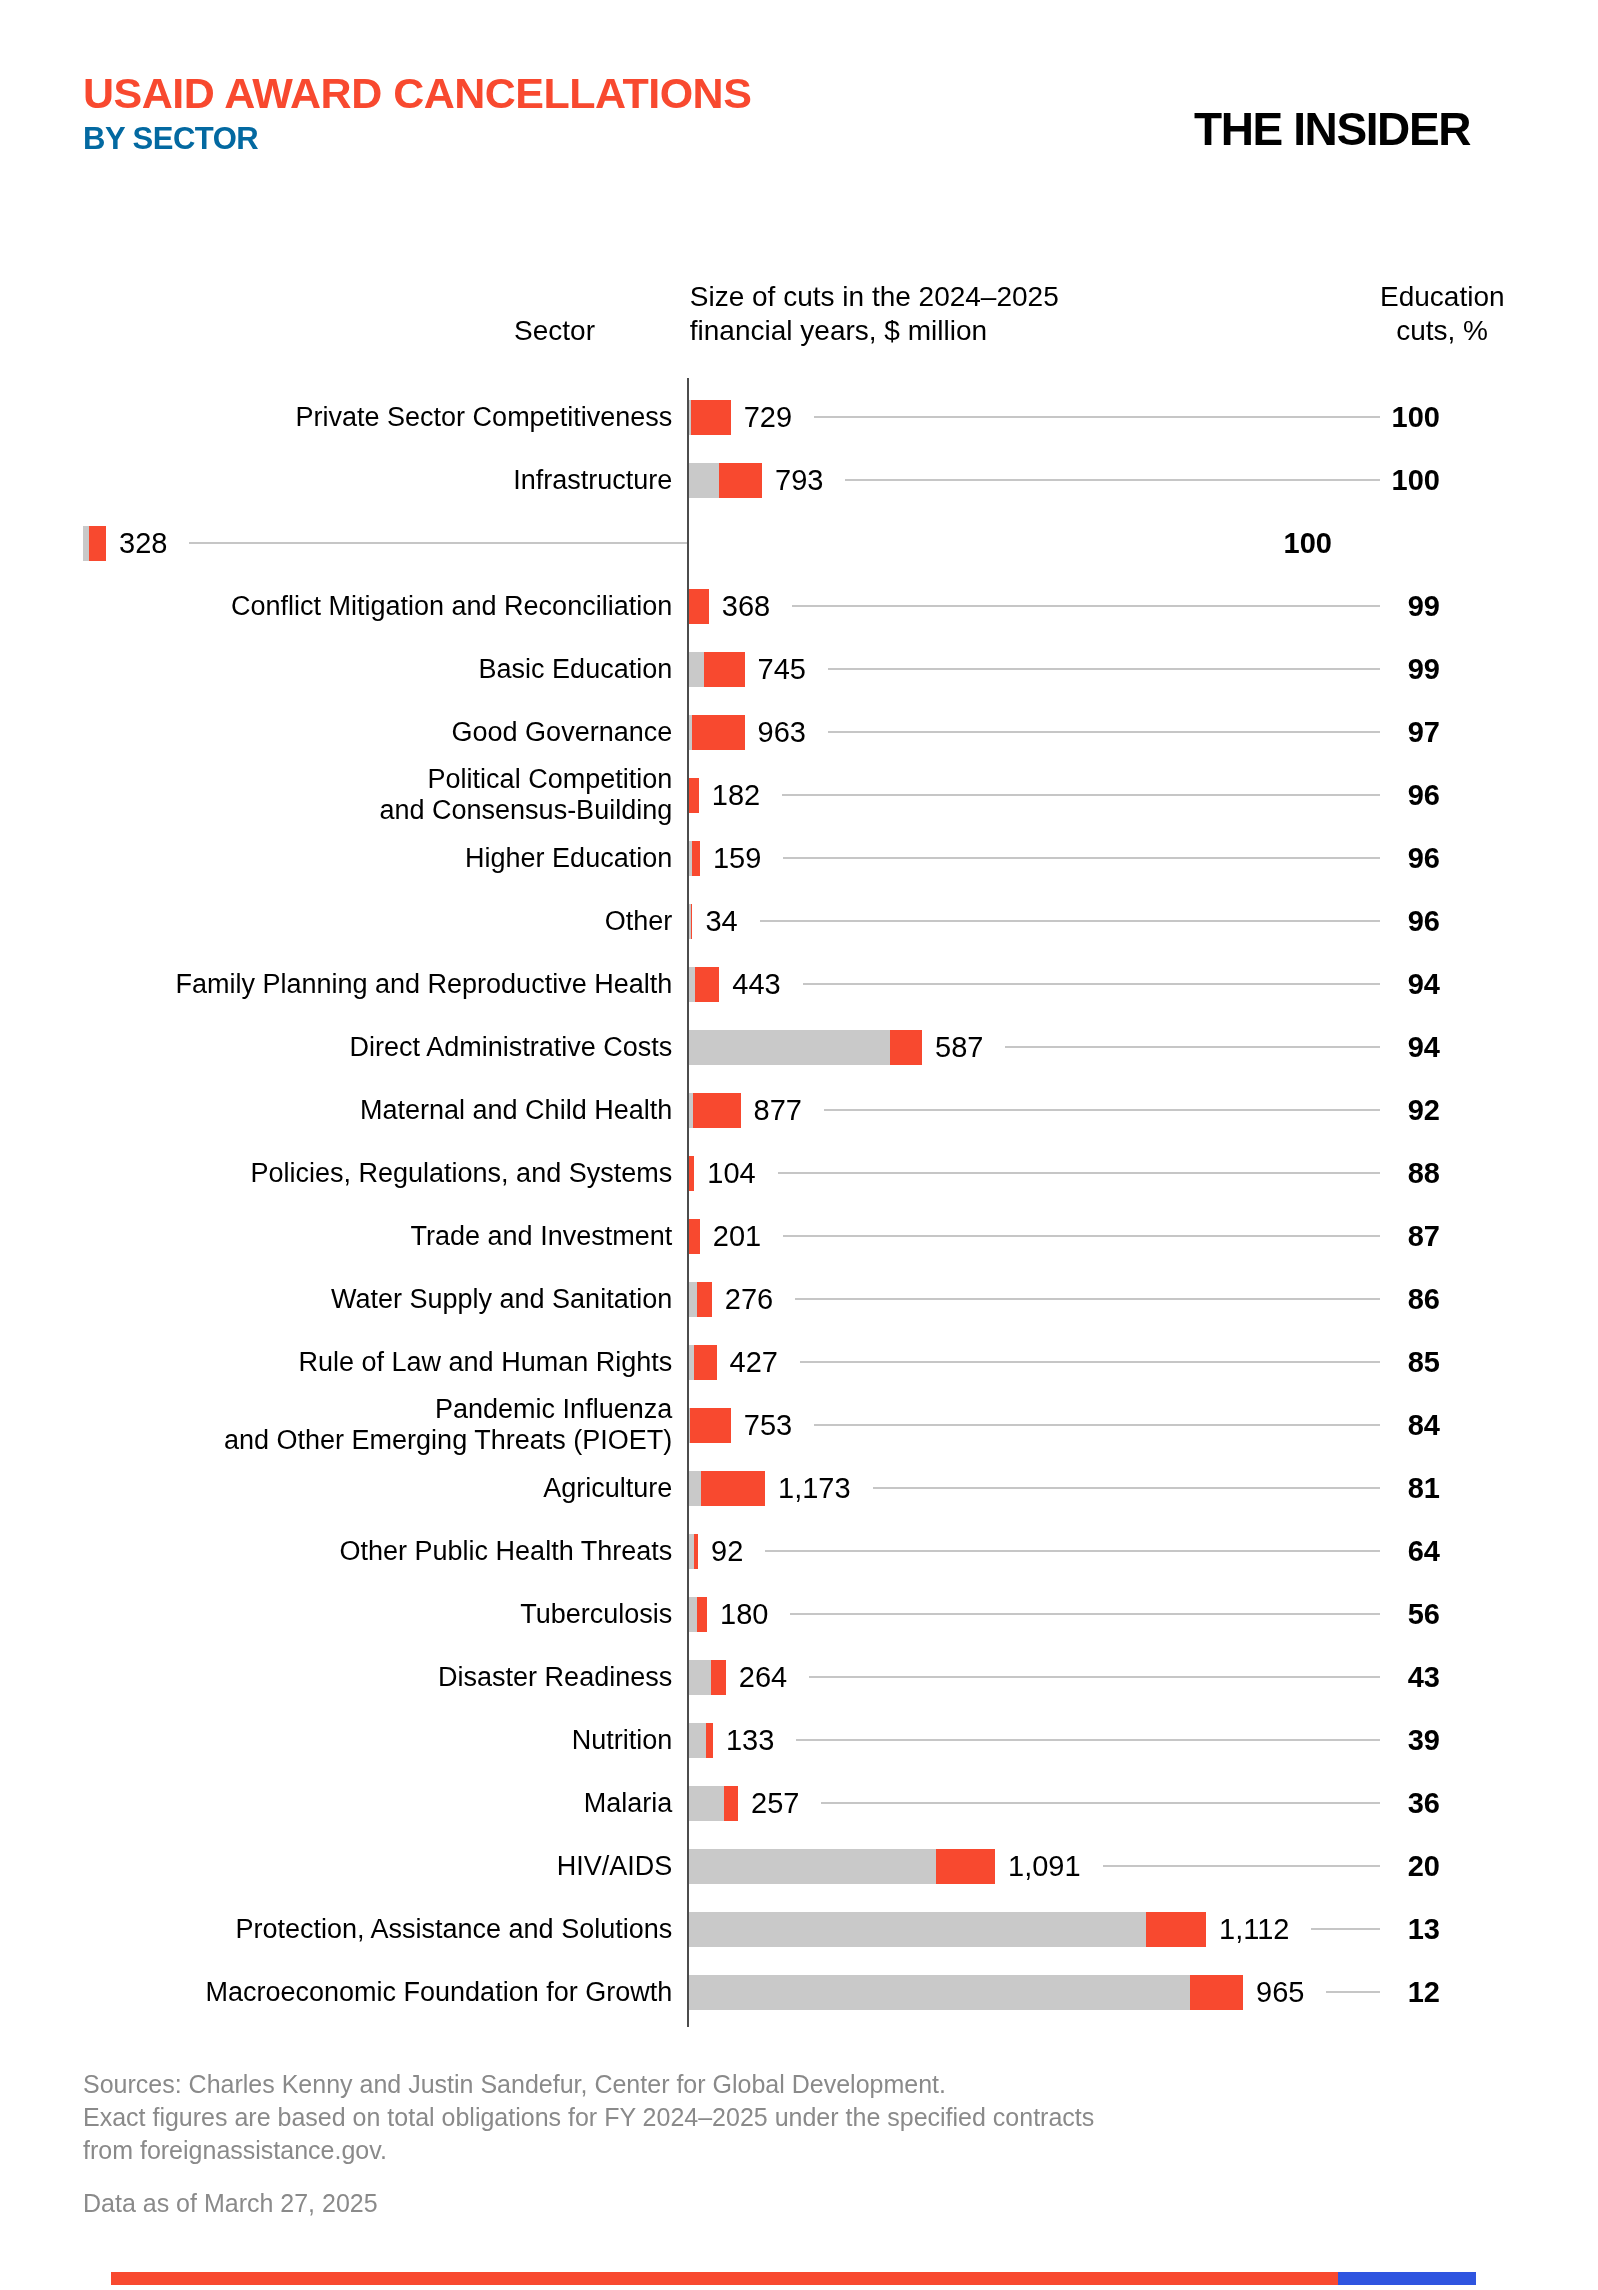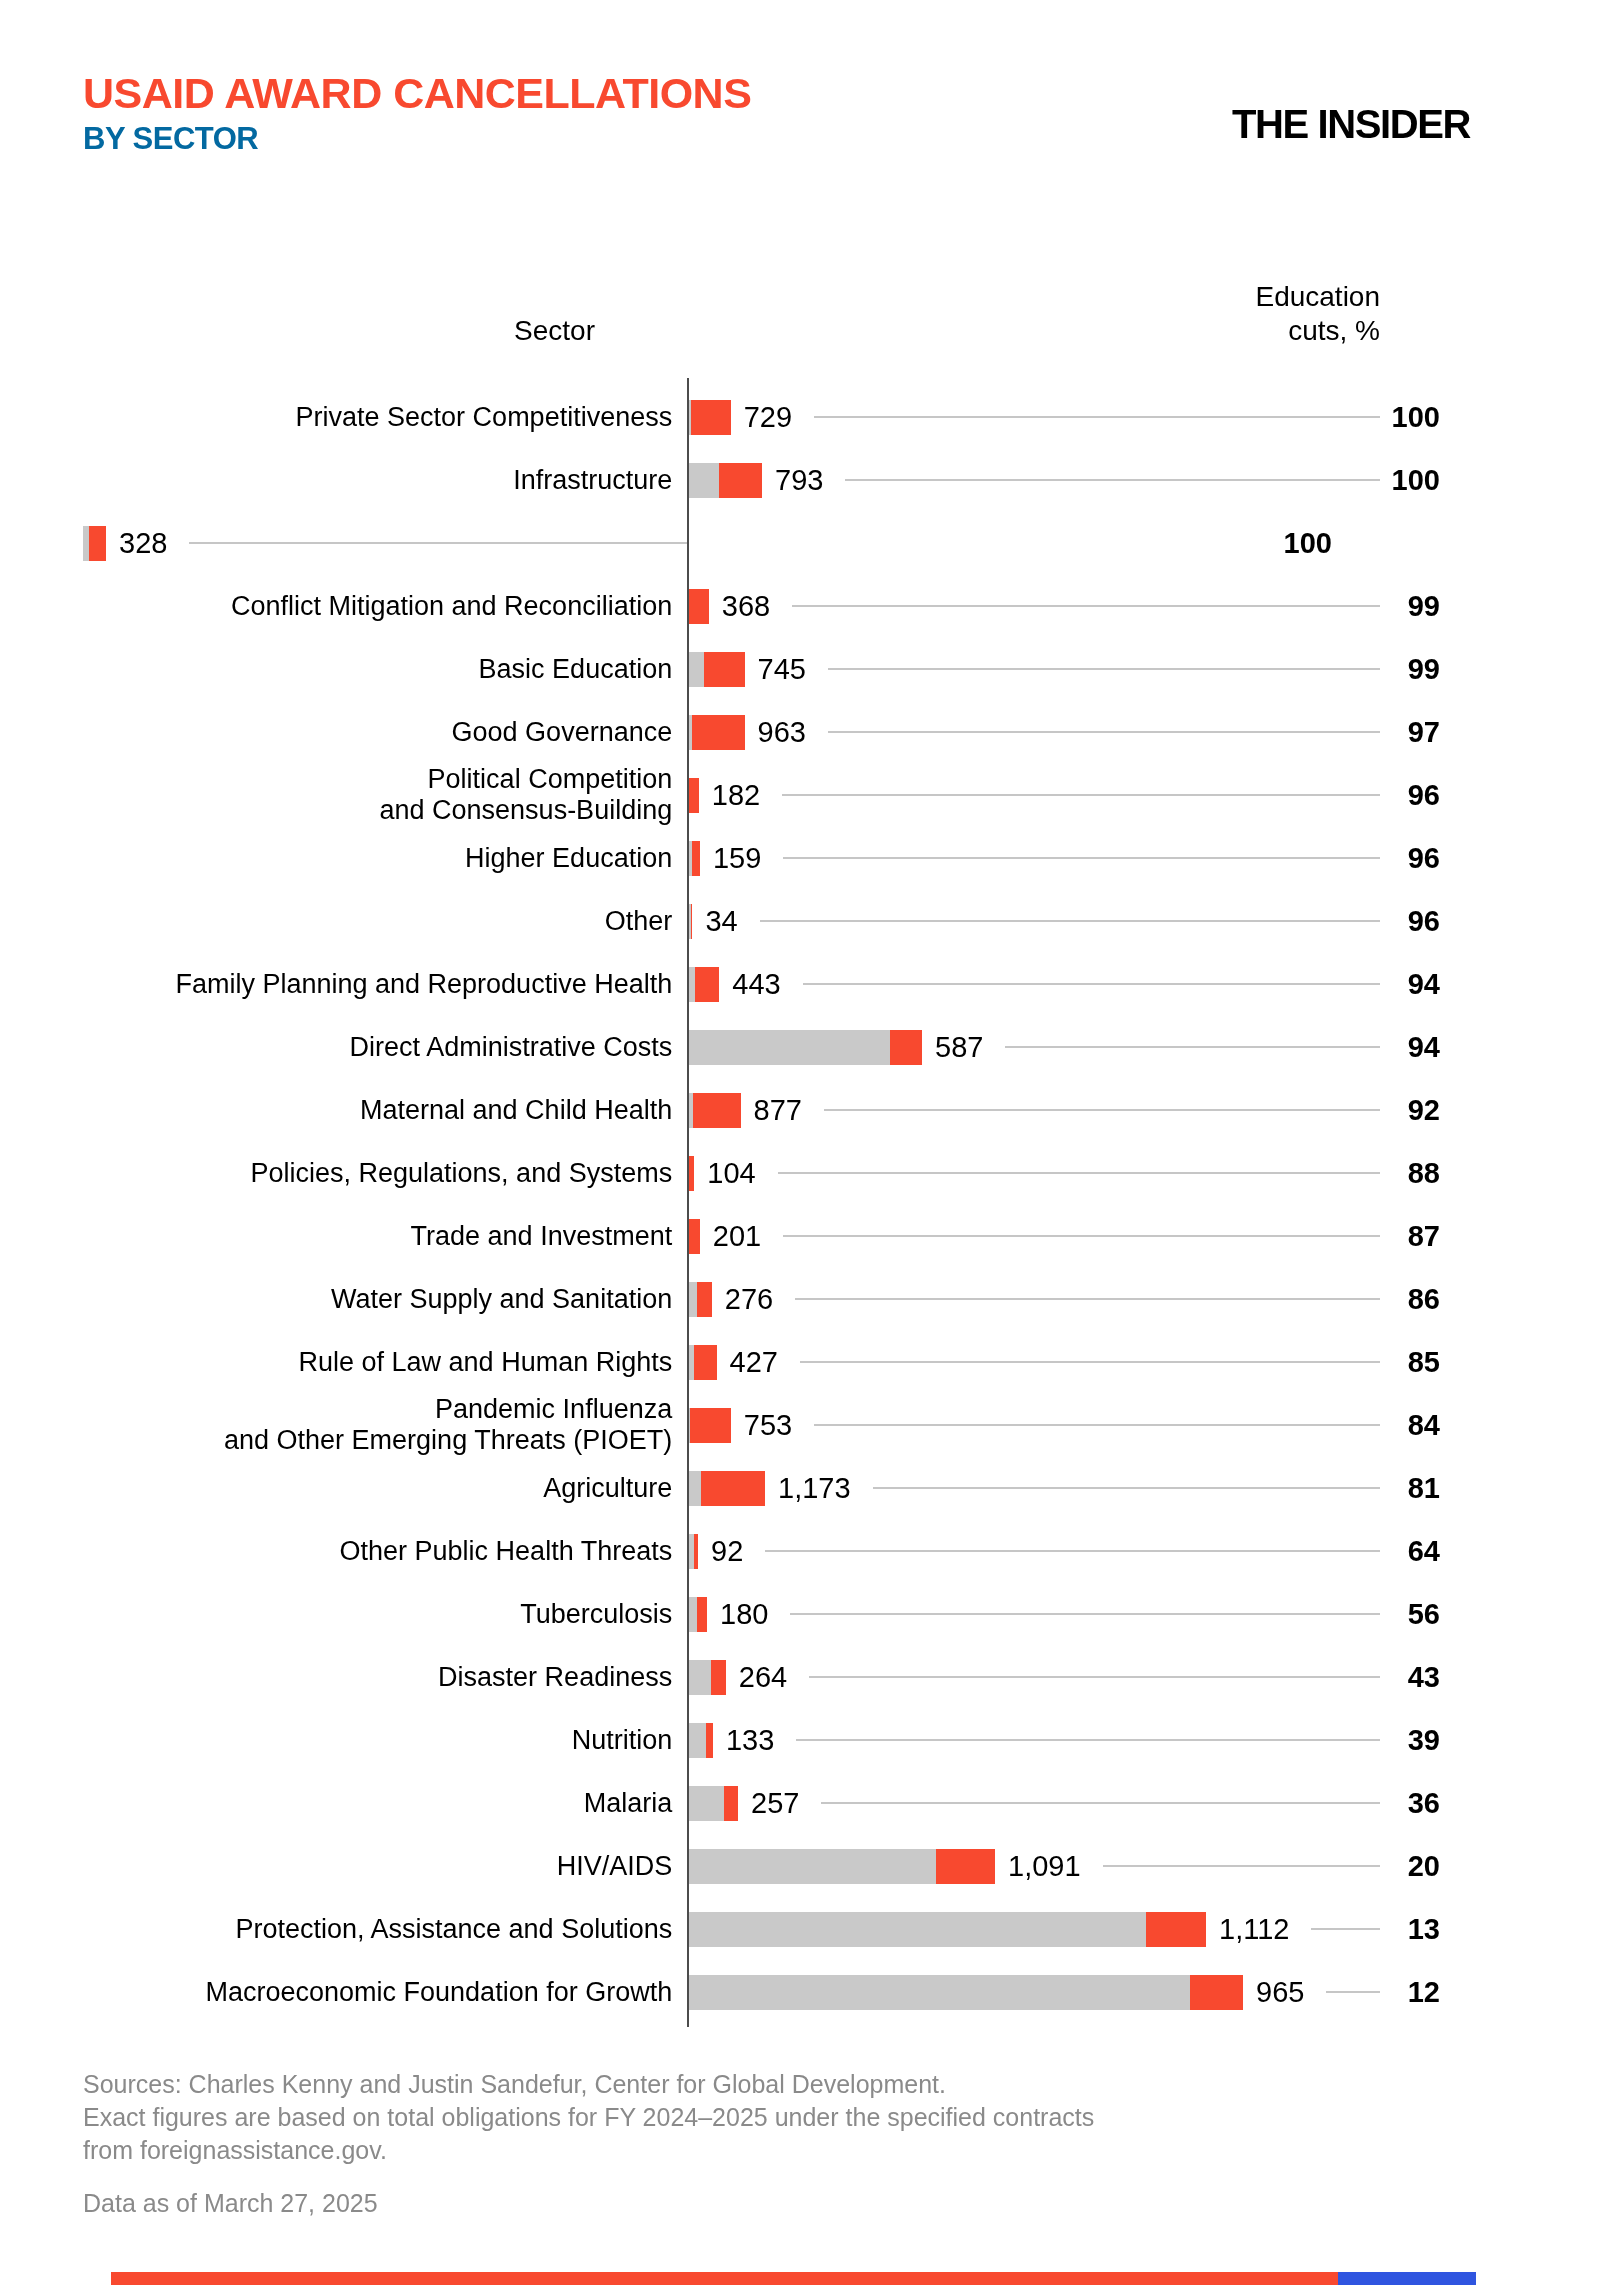--- a/index.html
+++ b/index.html
@@ -12,21 +12,21 @@
   }
   html,body{margin:0;padding:0;}
   body{
     width:1599px;height:2291px;background:#ffffff;color:#000;
     font-family:"Liberation Sans", sans-serif;position:relative;overflow:hidden;
   }
   .page{padding:72px 0 0 83px;}
 
   .title-line1{color:var(--red);font-size:43px;font-weight:bold;letter-spacing:-0.5px;line-height:1;}
   .title-line2{color:#0369a1;font-size:31px;font-weight:bold;letter-spacing:-0.5px;line-height:1;margin-top:8.3px;}
-  .logo{position:absolute;top:102px;right:129px;font-size:40px;font-weight:bold;letter-spacing:-1.4px;white-space:nowrap;}
+  .logo{position:absolute;top:102px;right:129px;font-size:46px;font-weight:bold;letter-spacing:-1.4px;white-space:nowrap;}
 
   .col-headers{display:grid;grid-template-columns:604px 693px 108px;margin-top:126px;font-size:28px;line-height:1.22;}
   .h-sector{text-align:right;padding-right:92px;align-self:end;}
   .h-size{padding-left:2.8px;align-self:end;white-space:pre-line;}
   .h-pct{text-align:right;align-self:end;white-space:pre-line;}
 
   .rows{margin-top:37px;position:relative;}
   .axis-line{position:absolute;left:604px;top:-7.4px;bottom:-3.7px;width:1.8px;background:var(--axis);}
 
   .row{display:grid;grid-template-columns:604px 693px 108px;height:63px;align-items:center;}
@@ -50,20 +50,22 @@
 <body>
 
 <div class="page">
 
   <div class="title-line1">USAID AWARD CANCELLATIONS</div>
   <div class="title-line2">BY SECTOR</div>
   <div class="logo">THE INSIDER</div>
 
   <div class="col-headers">
     <div class="h-sector">Sector</div>
+    <div class="h-size">Size of cuts in the 2024–2025
+financial years, $ million</div>
     <div class="h-pct">Education
 cuts, %</div>
   </div>
 
   <div class="rows">
     <div class="axis-line"></div>
 
   <div class="row">
     <div class="sector">Private Sector Competitiveness</div>
     <div class="barcell">

